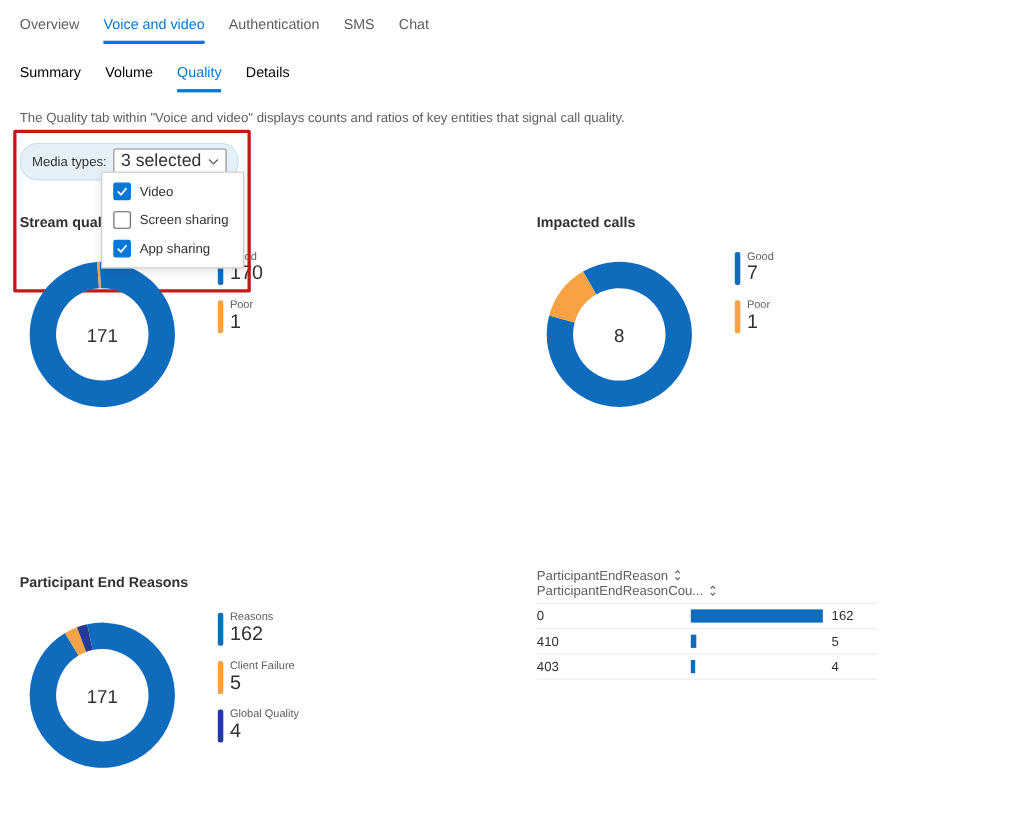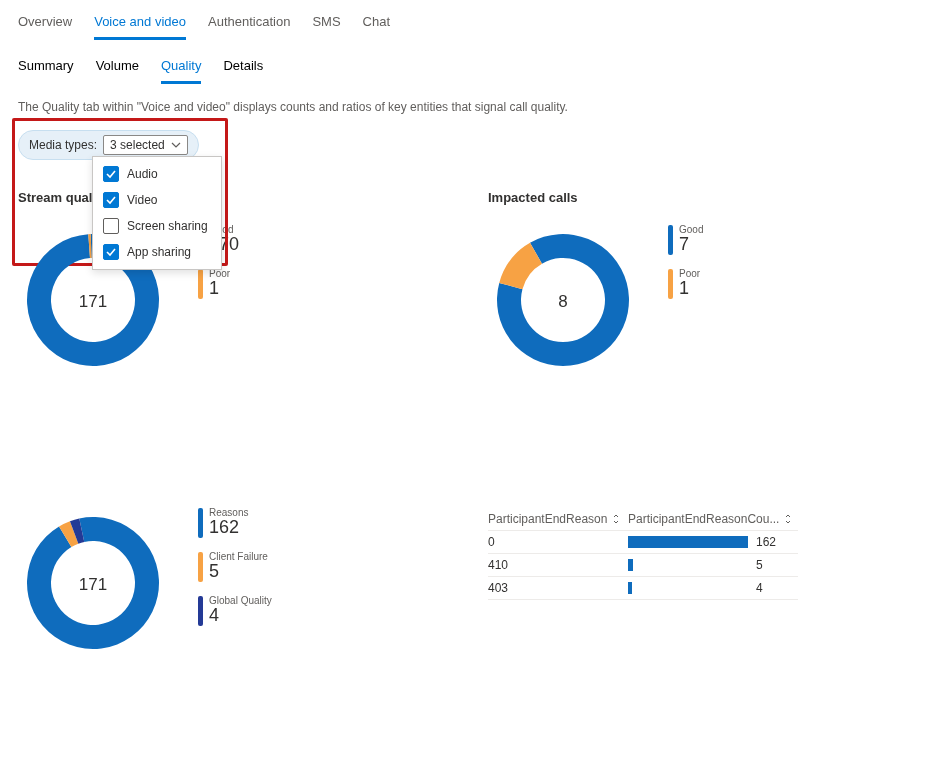--- a/index.html
+++ b/index.html
@@ -36,21 +36,21 @@
     font-size: 12px;
     color: #323130;
   }
   .pill-label { margin-right: 6px; }
   .pill .select {
     display: inline-flex; align-items:center;
     background: #fff;
     border: 1px solid #8a8886;
     border-radius: 2px;
     padding: 2px 6px;
-    font-size: 12px;
+    font-size: 16px;
     cursor: pointer;
   }
   .chev { margin-left: 6px; }
   .chev svg { display:block; }
   .dropdown {
     position: absolute;
     left: 92px; top: 156px;
     width: 130px;
     background: #fff;
     border: 1px solid #c8c6c4;
@@ -77,21 +77,21 @@
   .lg-bar { width:5px; height:30px; border-radius:2px; }
   .lg-label { font-size: 10px; color:#605e5c; line-height:1; }
   .lg-val { font-size: 18px; font-weight:400; line-height:1; }
   .donut { position: relative; }
   .donut-center {
     position:absolute; top:50%; left:50%; transform:translate(-50%,-50%);
     font-size: 17px;
   }
   .spacer { height: 130px; }
   .reason-table { width: 310px; font-size: 12px; }
-  .rt-head { display:flex; border-bottom:1px solid #edebe9; padding: 4px 0; }
+  .rt-head { display:flex; border-bottom:1px solid #edebe9; padding: 4px 0; flex-direction: column; }
   .rt-head-cell { display:flex; align-items:center; gap:4px; color:#605e5c; cursor:pointer; }
   .rt-head-cell.c1 { width: 140px; }
   .rt-head-cell.c2 { width: 170px; }
   .rt-row { display:flex; align-items:center; border-bottom:1px solid #edebe9; padding: 4px 0; }
   .rt-c1 { width: 140px; }
   .rt-bar-wrap { width: 120px; }
   .rt-bar { height: 12px; background:#0f6cbd; }
   .rt-val { width:40px; text-align:left; padding-left:8px; }
   .sort-icon svg { display:block; }
 </style>
@@ -129,28 +129,20 @@
   </div>
 </div>
 
 <div class="dropdown" id="dd">
     <div class="dd-item">
       <span class="chk checked">
         <svg width="10" height="10" viewBox="0 0 10 10">
           <path d="M1 5 L4 8 L9 2" stroke="#fff" stroke-width="1.6" fill="none"></path>
         </svg>
       </span>
-      <span>Audio</span>
-    </div>
-    <div class="dd-item">
-      <span class="chk checked">
-        <svg width="10" height="10" viewBox="0 0 10 10">
-          <path d="M1 5 L4 8 L9 2" stroke="#fff" stroke-width="1.6" fill="none"></path>
-        </svg>
-      </span>
       <span>Video</span>
     </div>
     <div class="dd-item">
       <span class="chk"></span>
       <span>Screen sharing</span>
     </div>
     <div class="dd-item">
       <span class="chk checked">
         <svg width="10" height="10" viewBox="0 0 10 10">
           <path d="M1 5 L4 8 L9 2" stroke="#fff" stroke-width="1.6" fill="none"></path>
@@ -218,20 +210,21 @@
           </div>
         </div>
     </div>
   </div>
 </div>
 
 <div class="spacer"></div>
 
 <div class="panels">
   <div class="panel">
+    <div class="panel-title">Participant End Reasons</div>
     <div class="donut-row">
       <div class="donut">
         <svg width="150" height="150" viewBox="0 0 100 100" id="donut-pe">
             <path d="M 40.85188560401859 6.96150556771255 A 44 44 0 1 1 27.372979377698513 12.263837797704667 L 35.600986876717236 25.986078598539333 A 28 28 0 1 0 44.17847265710274 22.61186717945344 Z" fill="#0f6cbd"></path>
             <path d="M 27.372979377698513 12.263837797704667 A 44 44 0 0 1 34.64767767149111 8.765230701244768 L 40.23034033640343 23.759692264428487 A 28 28 0 0 0 35.600986876717236 25.986078598539333 Z" fill="#f7a244"></path>
             <path d="M 34.64767767149111 8.765230701244768 A 44 44 0 0 1 40.85188560401856 6.961505567712557 L 44.17847265710272 22.611867179453444 A 28 28 0 0 0 40.23034033640343 23.759692264428487 Z" fill="#243a96"></path>
           </svg>
         <div class="donut-center">171</div>
       </div>
       <div class="legend" id="lg-pe">

